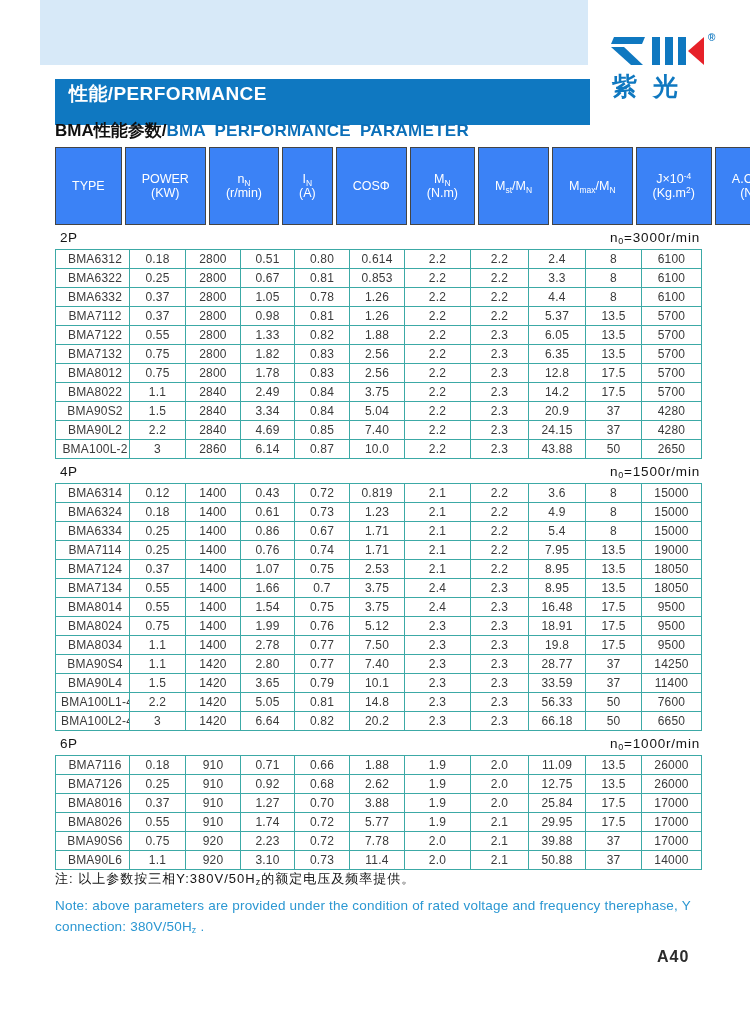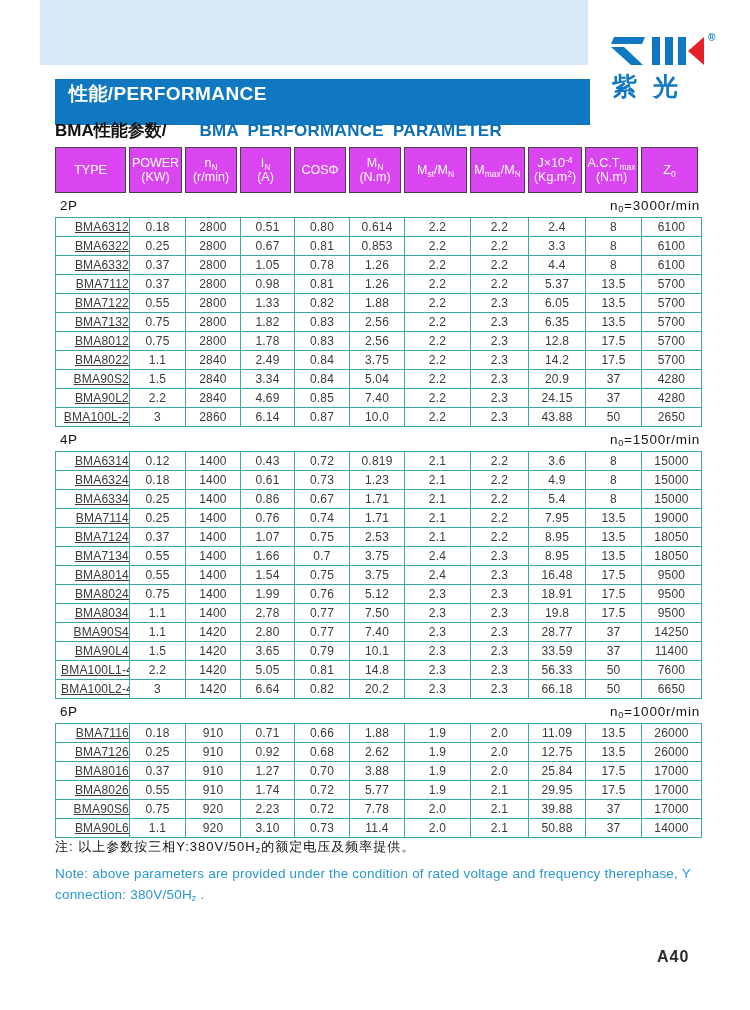--- a/index.html
+++ b/index.html
@@ -14,43 +14,43 @@
   .zik-row{display:flex;align-items:flex-start;padding-left:8px;}
   .reg{font-size:10px;font-weight:bold;color:#0f78c0;position:relative;top:-4px;margin-left:2px;}
   .logo-cn{font-size:25px;font-weight:bold;color:#0f78c0;letter-spacing:16px;margin-top:4px;padding-left:10px;white-space:nowrap;}
   
   .perf-bar{position:absolute;left:55px;top:79px;width:535px;height:46px;background:#0f78c1;
     color:#ffffff;font-size:19px;font-weight:bold;line-height:30px;padding-left:14px;
     box-sizing:border-box;letter-spacing:0.4px;}
   
   .page-title{position:absolute;left:55px;top:119px;font-size:17px;font-weight:bold;white-space:nowrap;}
   .pt-zh{color:#101010;}
-  .pt-en{color:#0c6fb8;word-spacing:4px;letter-spacing:0.3px;padding-left:33px;}
+  .pt-en{color:#0c6fb8;word-spacing:4px;letter-spacing:0.3px;}
   
   .content{position:absolute;left:55px;top:147px;width:646px;}
   .header-table{border-collapse:separate;border-spacing:3px 0;table-layout:fixed;margin-left:-3px;}
   .header-table td{
-    background:#d946ef;border:1px solid #444444;color:#ffffff;text-align:center;
-    vertical-align:middle;height:44px;font-size:12.5px;padding:0;line-height:14px;font-weight:normal;
+    background:#3b82f6;border:1px solid #444444;color:#ffffff;text-align:center;
+    vertical-align:middle;height:44px;font-size:12.5px;padding:16px;line-height:14px;font-weight:normal;
   }
   sub,sup{line-height:0;}
   .header-table sub,.header-table sup{font-size:8.5px;}
   sub{vertical-align:baseline;position:relative;top:3px;}
   sup{vertical-align:baseline;position:relative;top:-4px;}
   .section-label{display:flex;justify-content:space-between;align-items:center;height:24px;
     font-size:13.5px;color:#141414;gap:44px;}
   .section-label .lbl{padding-left:5px;letter-spacing:0.5px;}
   .section-label .speed{letter-spacing:0.8px;padding-right:1px;}
   .speed sub{font-size:9px;top:2px;}
   .data-table{border-collapse:collapse;table-layout:fixed;width:646px;}
   .data-table td{
     border:1px solid #3ca9a6;height:18px;font-size:12px;color:#3a3a3a;
     text-align:center;padding:0;letter-spacing:0.2px;white-space:nowrap;overflow:hidden;
   }
-  .data-table td.first{text-align:right;padding-left:5px;text-decoration:underline;}
+  .data-table td.first{text-align:center;padding-left:5px;}
   
   .notes{margin-top:0;}
   .note-zh{font-size:13px;color:#141414;letter-spacing:1px;}
   .note-zh sub,.note-en sub{font-size:9px;top:2px;}
   .note-en{margin-top:7px;font-size:13.5px;color:#2b97d2;line-height:21px;letter-spacing:0.2px;}
   .page-num{position:absolute;left:657px;top:948px;font-size:16px;font-weight:bold;color:#2b2b2b;letter-spacing:1px;}
 </style>
 </head>
 <body>
 

